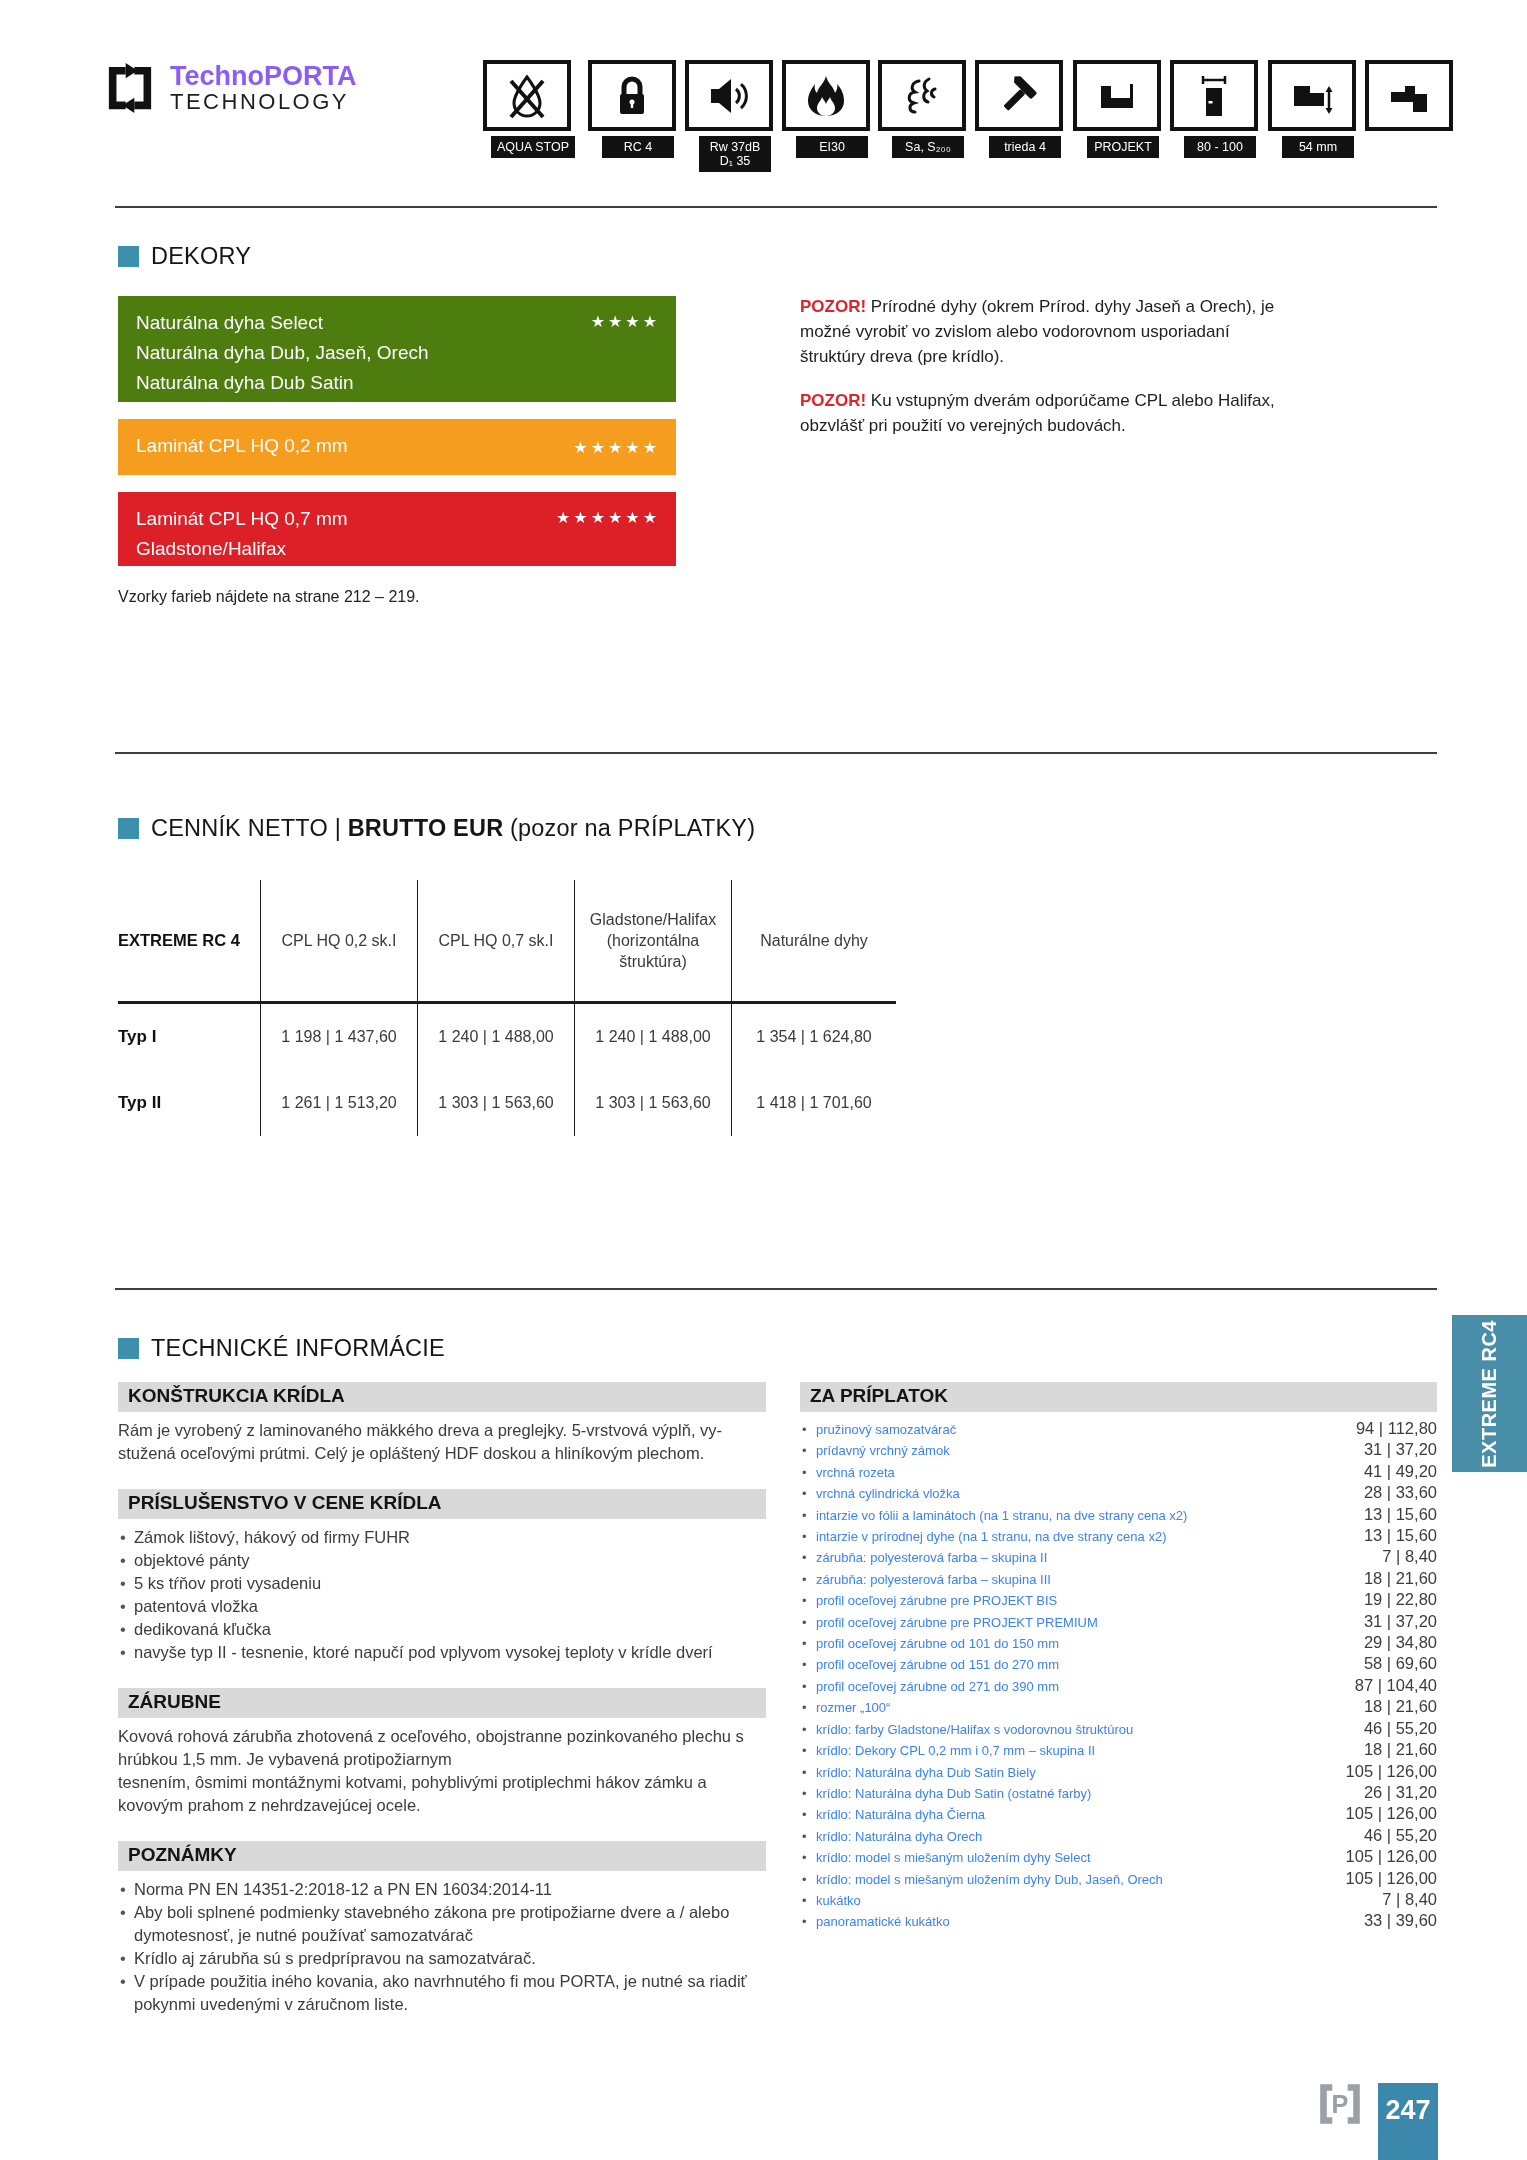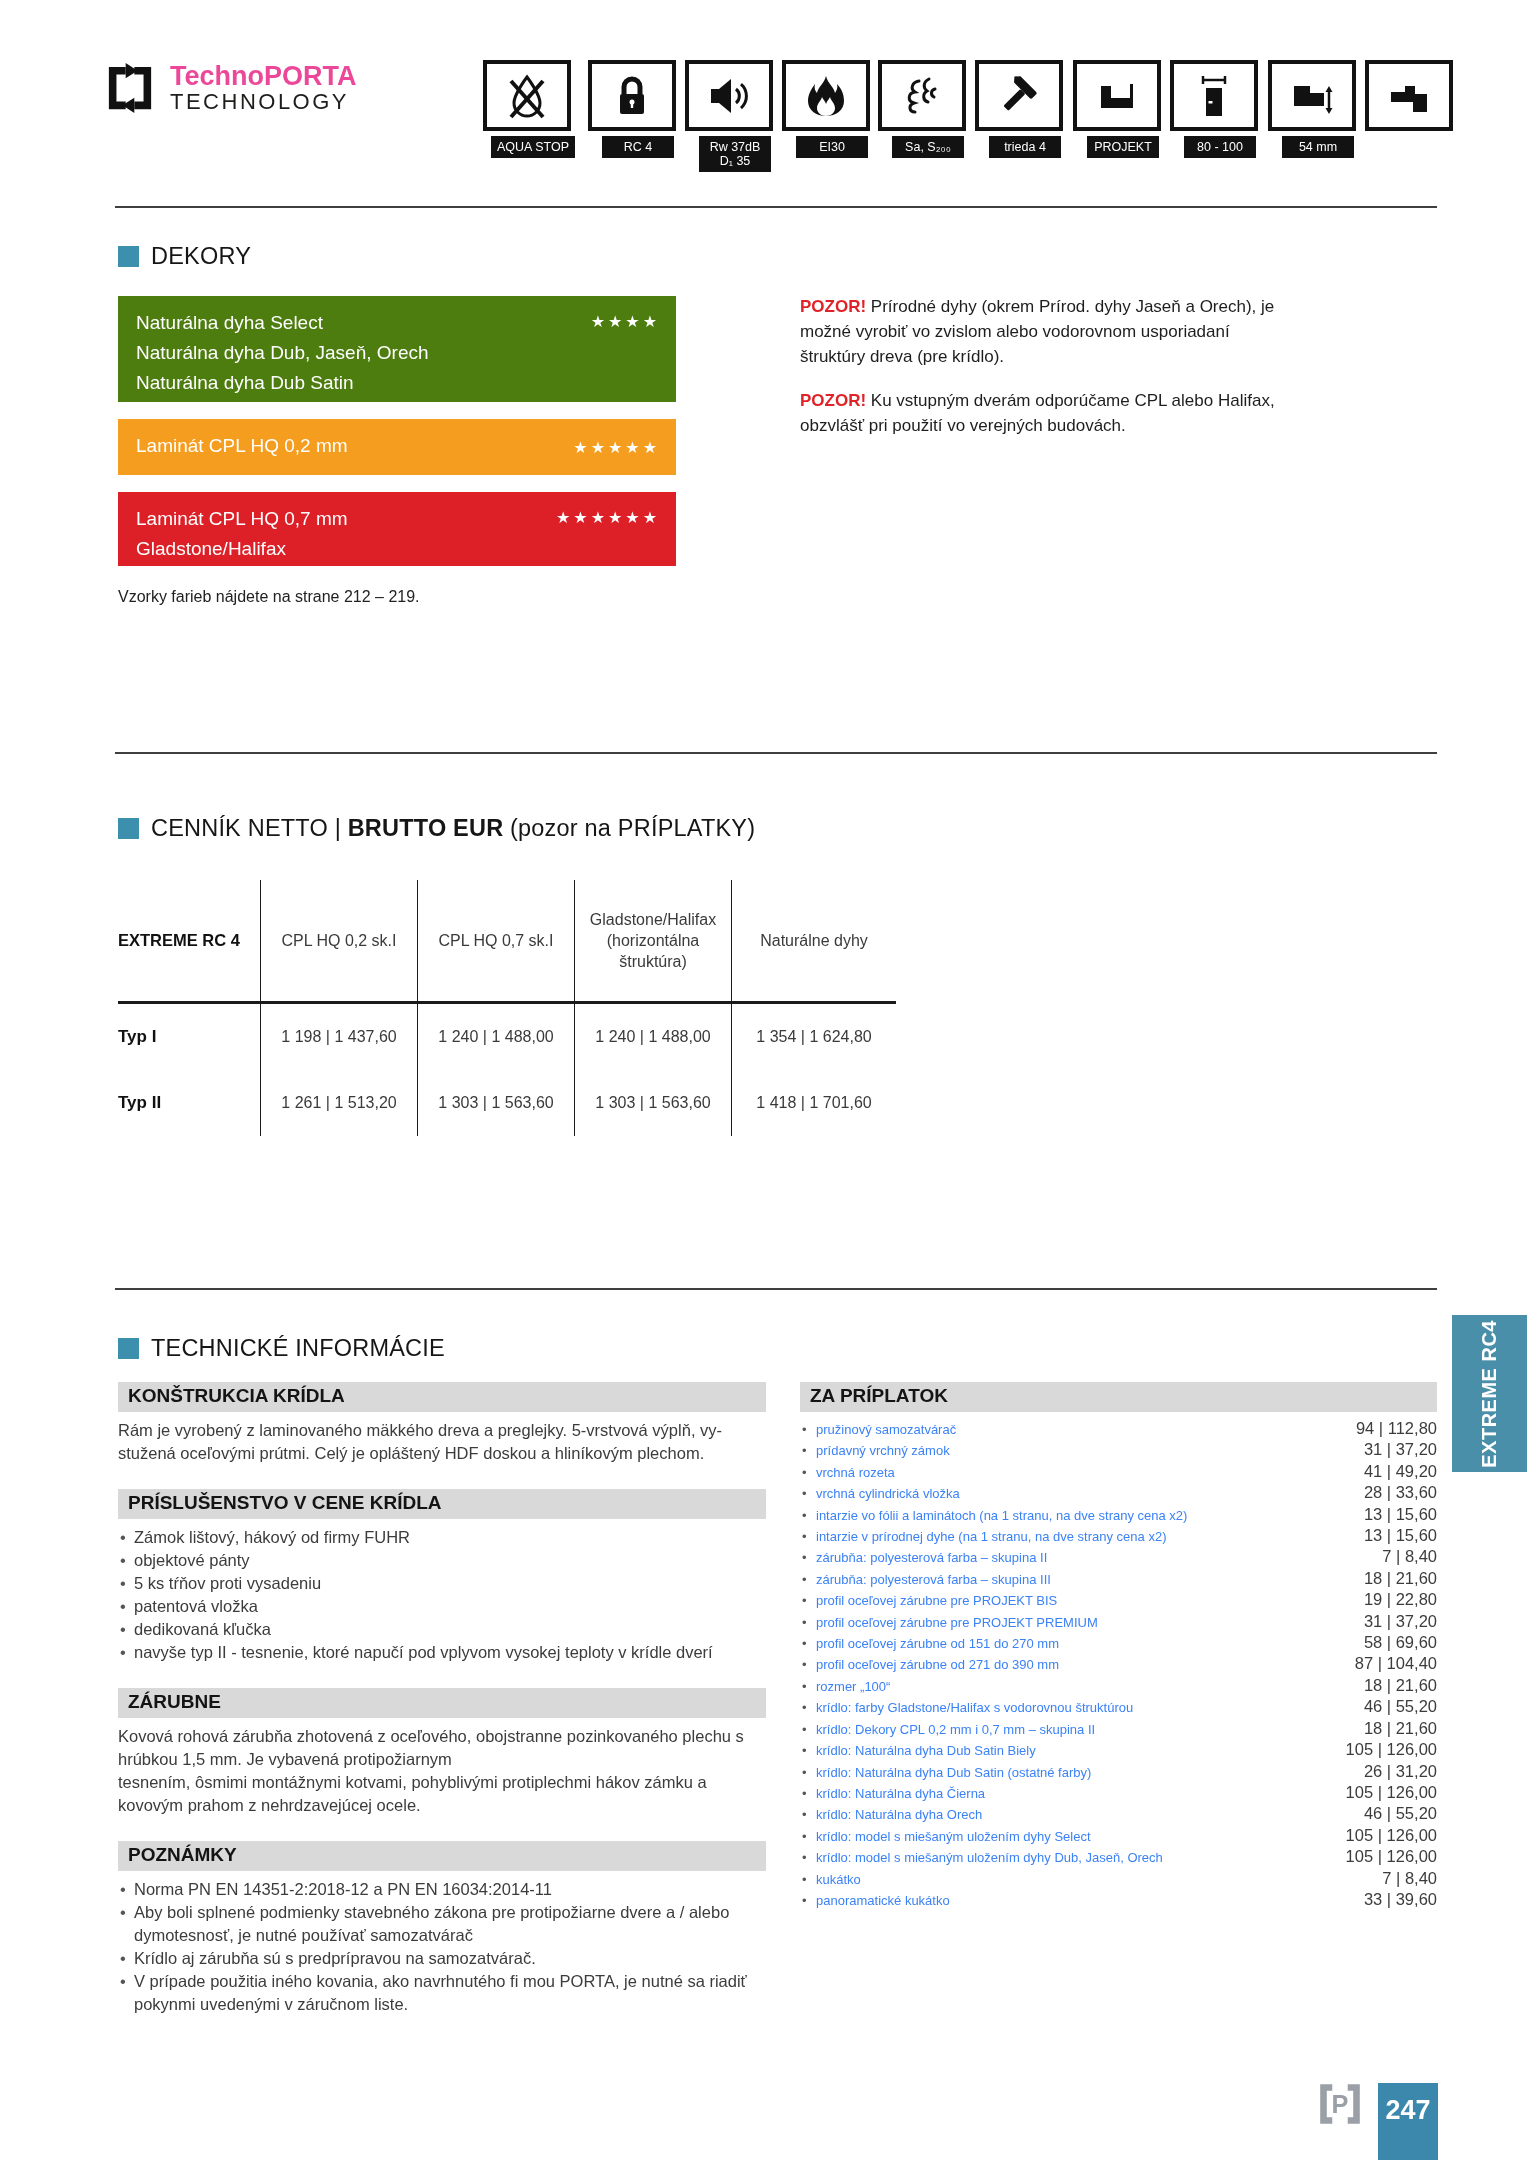--- a/index.html
+++ b/index.html
@@ -4,21 +4,21 @@
 <style>
   * { margin:0; padding:0; box-sizing:border-box; }
   html,body { background:#e8e8e8; }
   .page {
     position:relative; width:1527px; height:2160px; margin:0 auto;
     background:#ffffff; overflow:hidden;
     font-family:"Liberation Sans","DejaVu Sans",sans-serif; color:#2b2b2b;
   }
   
   .brand { position:absolute; left:104px; top:62px; display:flex; align-items:center; gap:14px; }
-  .brand-text .brand-name { font-size:27px; font-weight:600; color:#ec4899; line-height:28px; }
+  .brand-text .brand-name { font-size:27px; font-weight:600; color:#8b5cf6; line-height:28px; }
   .brand-text .brand-name b { font-weight:800; }
   .brand-text .brand-sub { font-size:22px; font-weight:400; letter-spacing:2.5px; color:#1d1d1b; line-height:24px; }
   .badge { position:absolute; top:60px; width:100px; text-align:center; }
   .badge-box { width:88px; height:71px; border:4px solid #121212; background:#fff;
     display:flex; align-items:center; justify-content:center; }
   .badge-label { display:inline-block; margin-top:5px; background:#121212; color:#fff;
     font-size:12.5px; line-height:14px; padding:4px 6px; min-width:72px; white-space:pre-line; }
   .badge-label:empty { display:none; }
   
   .rule { position:absolute; left:115px; width:1322px; border-top:2px solid #3f3f3f; }
@@ -360,20 +360,24 @@
         <div class="sur-row">
           <span class="sur-label">profil oceľovej zárubne pre PROJEKT BIS</span>
           <span class="sur-price">19 | 22,80</span>
         </div>
 
         <div class="sur-row">
           <span class="sur-label">profil oceľovej zárubne pre PROJEKT PREMIUM</span>
           <span class="sur-price">31 | 37,20</span>
         </div>
 
+        <div class="sur-row">
+          <span class="sur-label">profil oceľovej zárubne od 101 do 150 mm</span>
+          <span class="sur-price">29 | 34,80</span>
+        </div>
 
         <div class="sur-row">
           <span class="sur-label">profil oceľovej zárubne od 151 do 270 mm</span>
           <span class="sur-price">58 | 69,60</span>
         </div>
 
         <div class="sur-row">
           <span class="sur-label">profil oceľovej zárubne od 271 do 390 mm</span>
           <span class="sur-price">87 | 104,40</span>
         </div>

